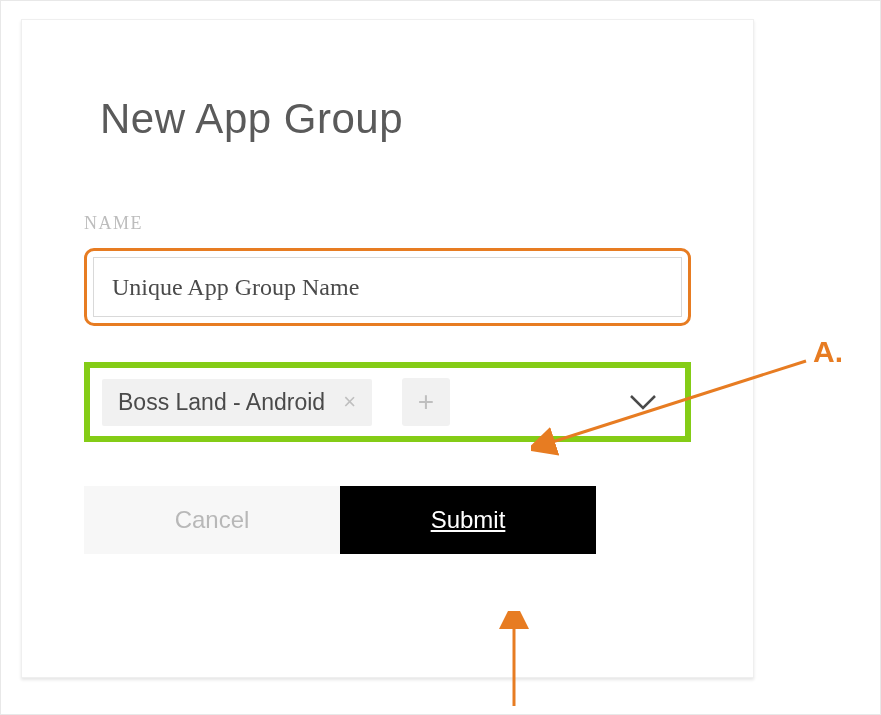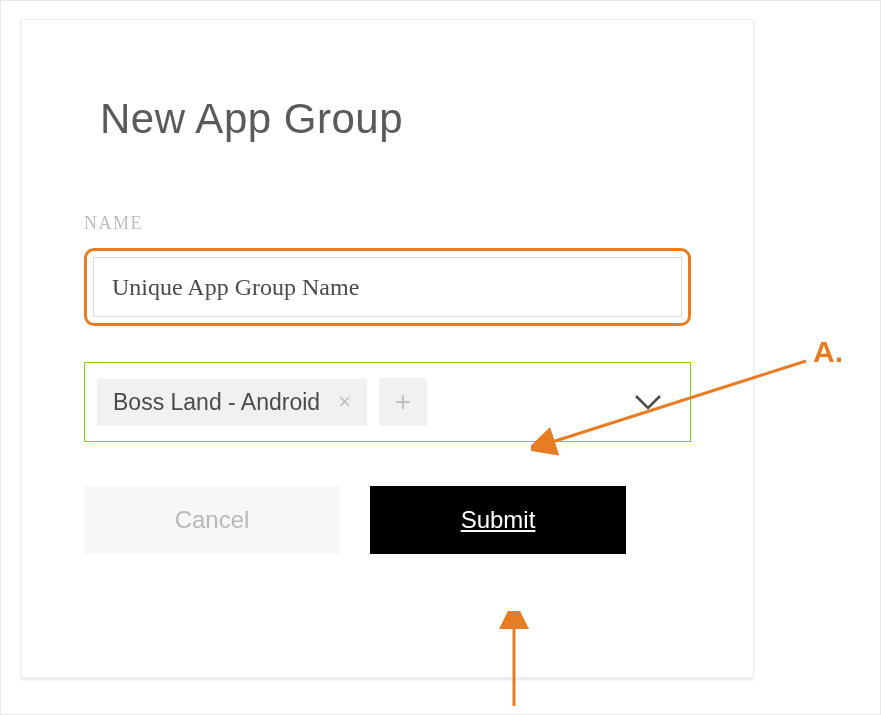--- a/index.html
+++ b/index.html
@@ -62,25 +62,25 @@
     outline: none;
     font-family: Liberation Serif, serif;
   }
   .text-input::placeholder {
     color: #4a4a4a;
   }
   .select-box {
     box-sizing: border-box;
     width: 100%;
     height: 80px;
-    border: 1px solid #84cc16;
+    border: 6px solid #84cc16;
     display: flex;
     align-items: center;
     padding: 0 12px;
-    gap: 12px;
+    gap: 30px;
     margin-bottom: 44px;
   }
   .chip {
     background: #f1f1f1;
     display: flex;
     align-items: center;
     padding: 10px 12px 10px 16px;
     border-radius: 2px;
     gap: 14px;
   }
@@ -112,21 +112,20 @@
   }
   .chevron {
     margin-right: 16px;
     cursor: pointer;
   }
   .chevron svg {
     display: block;
   }
   .button-row {
     display: flex;
-    gap: 30px;
   }
   .btn {
     width: 256px;
     height: 68px;
     display: flex;
     align-items: center;
     justify-content: center;
     font-size: 24px;
     cursor: pointer;
     border: none;

